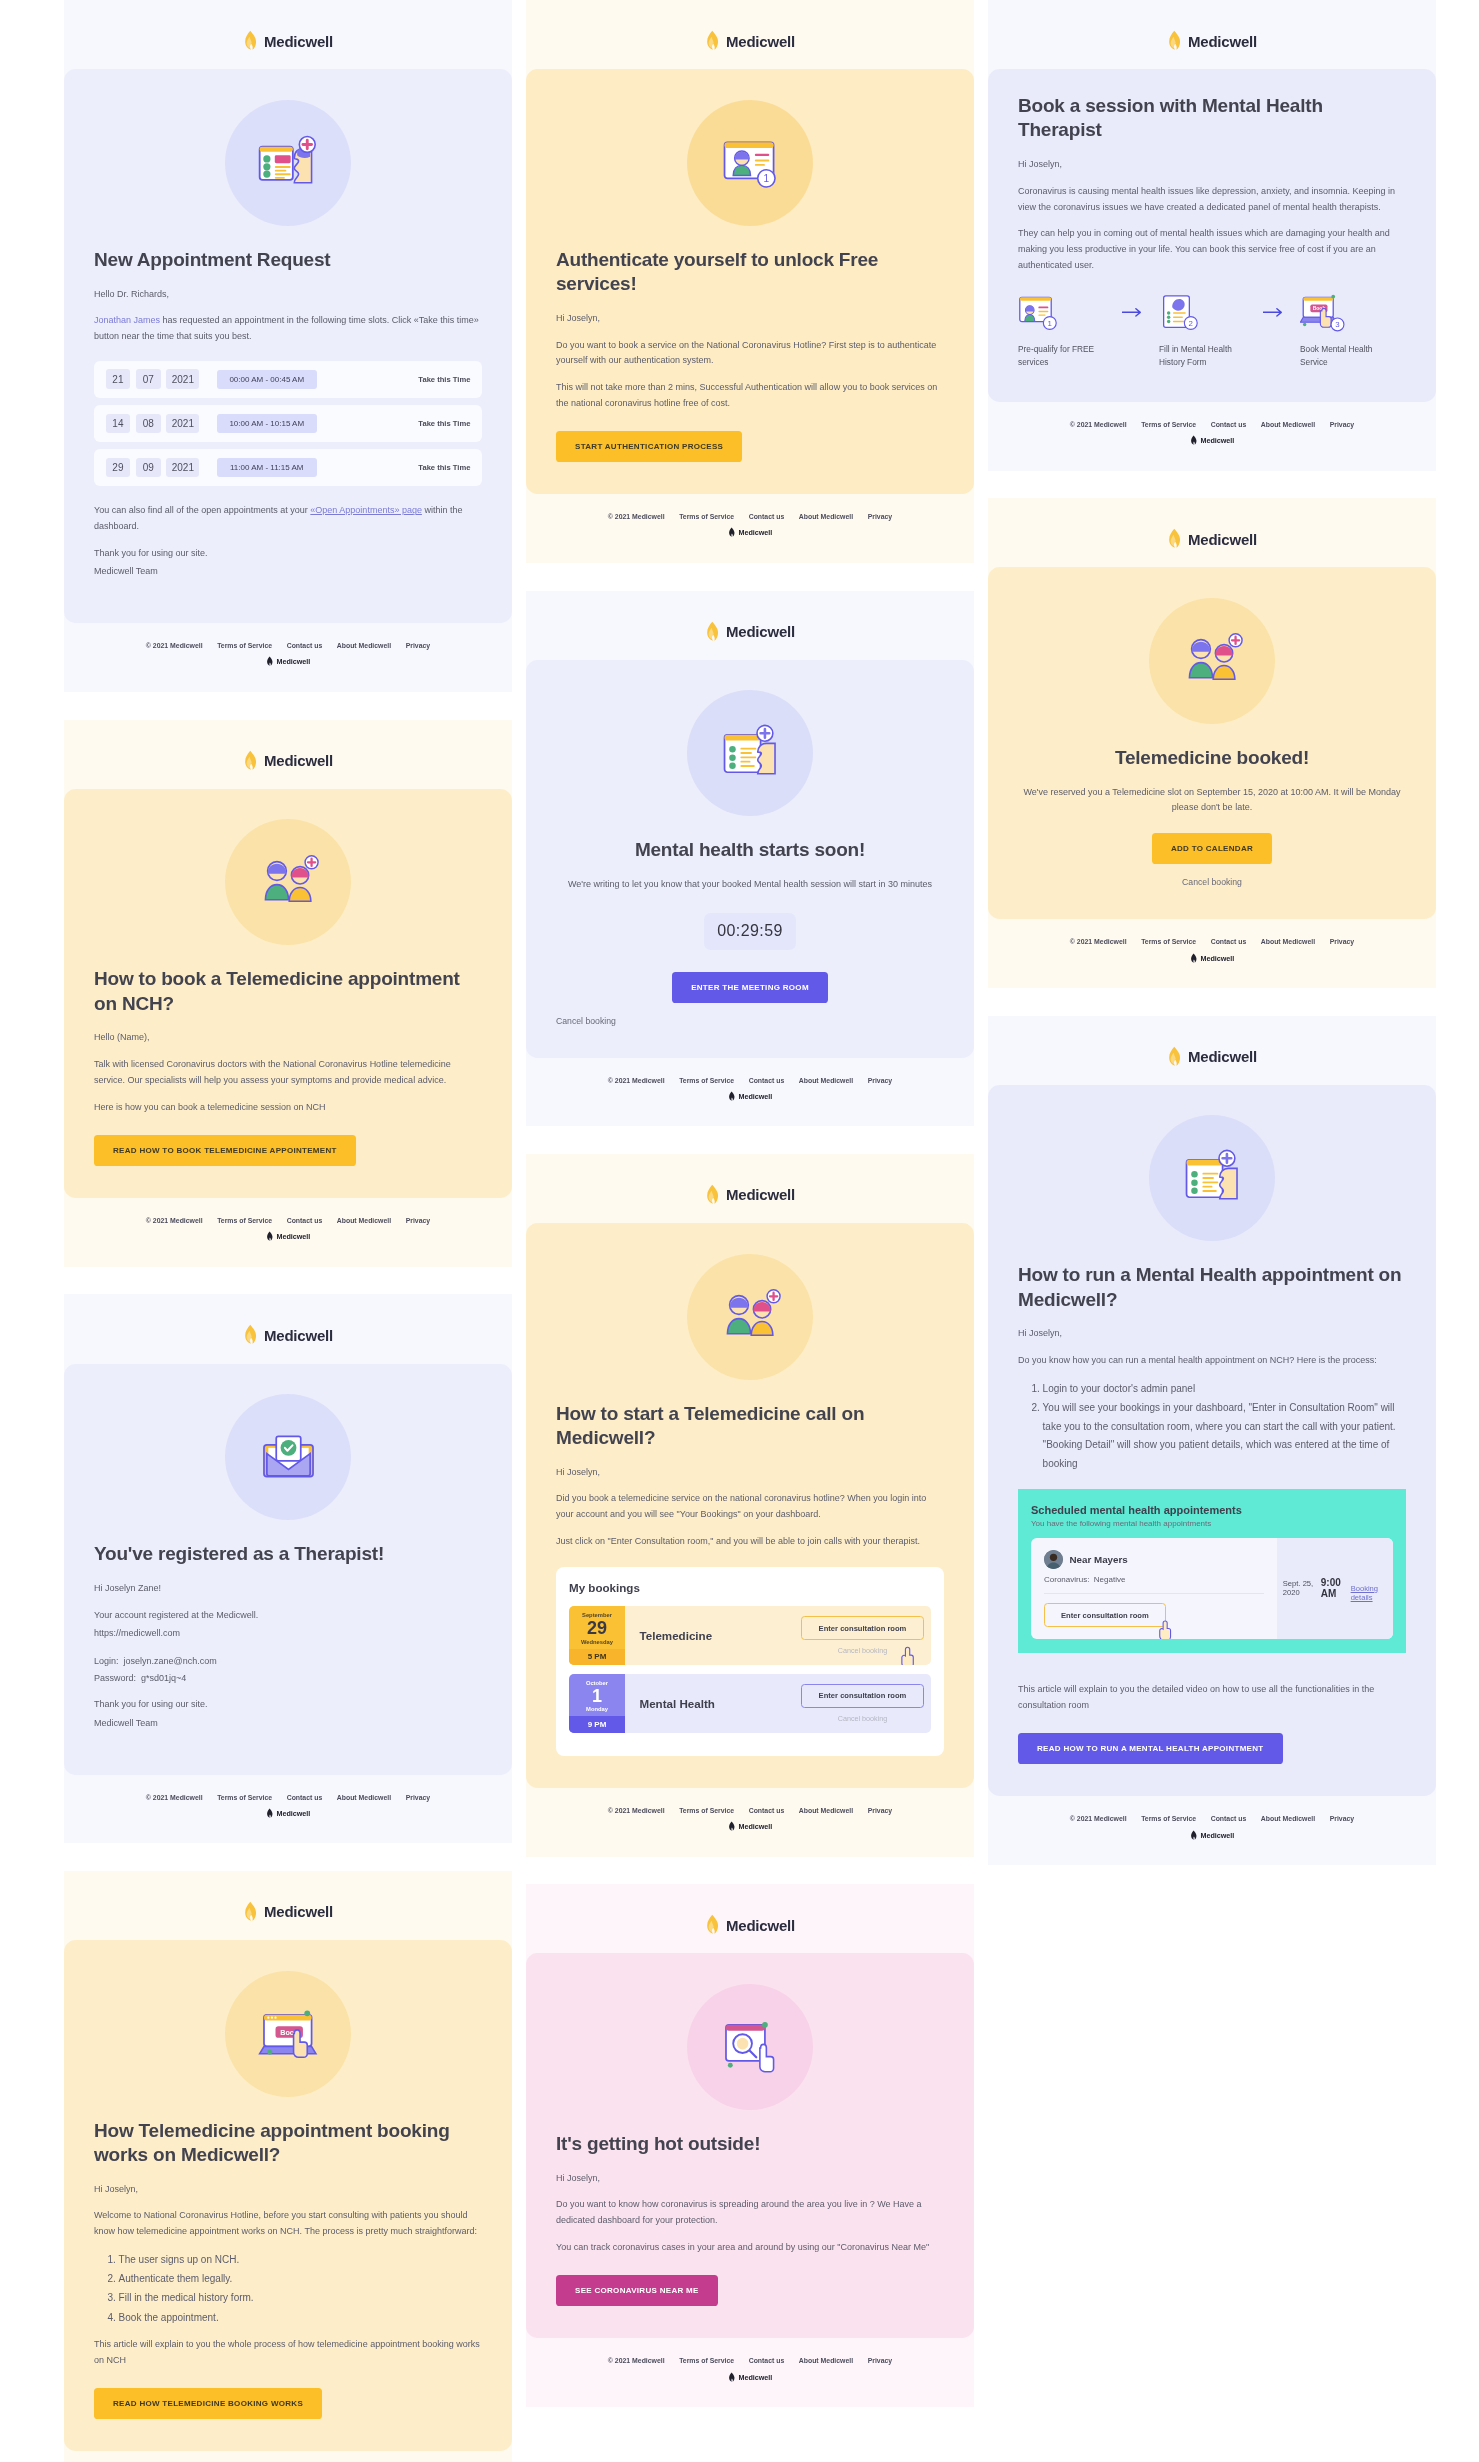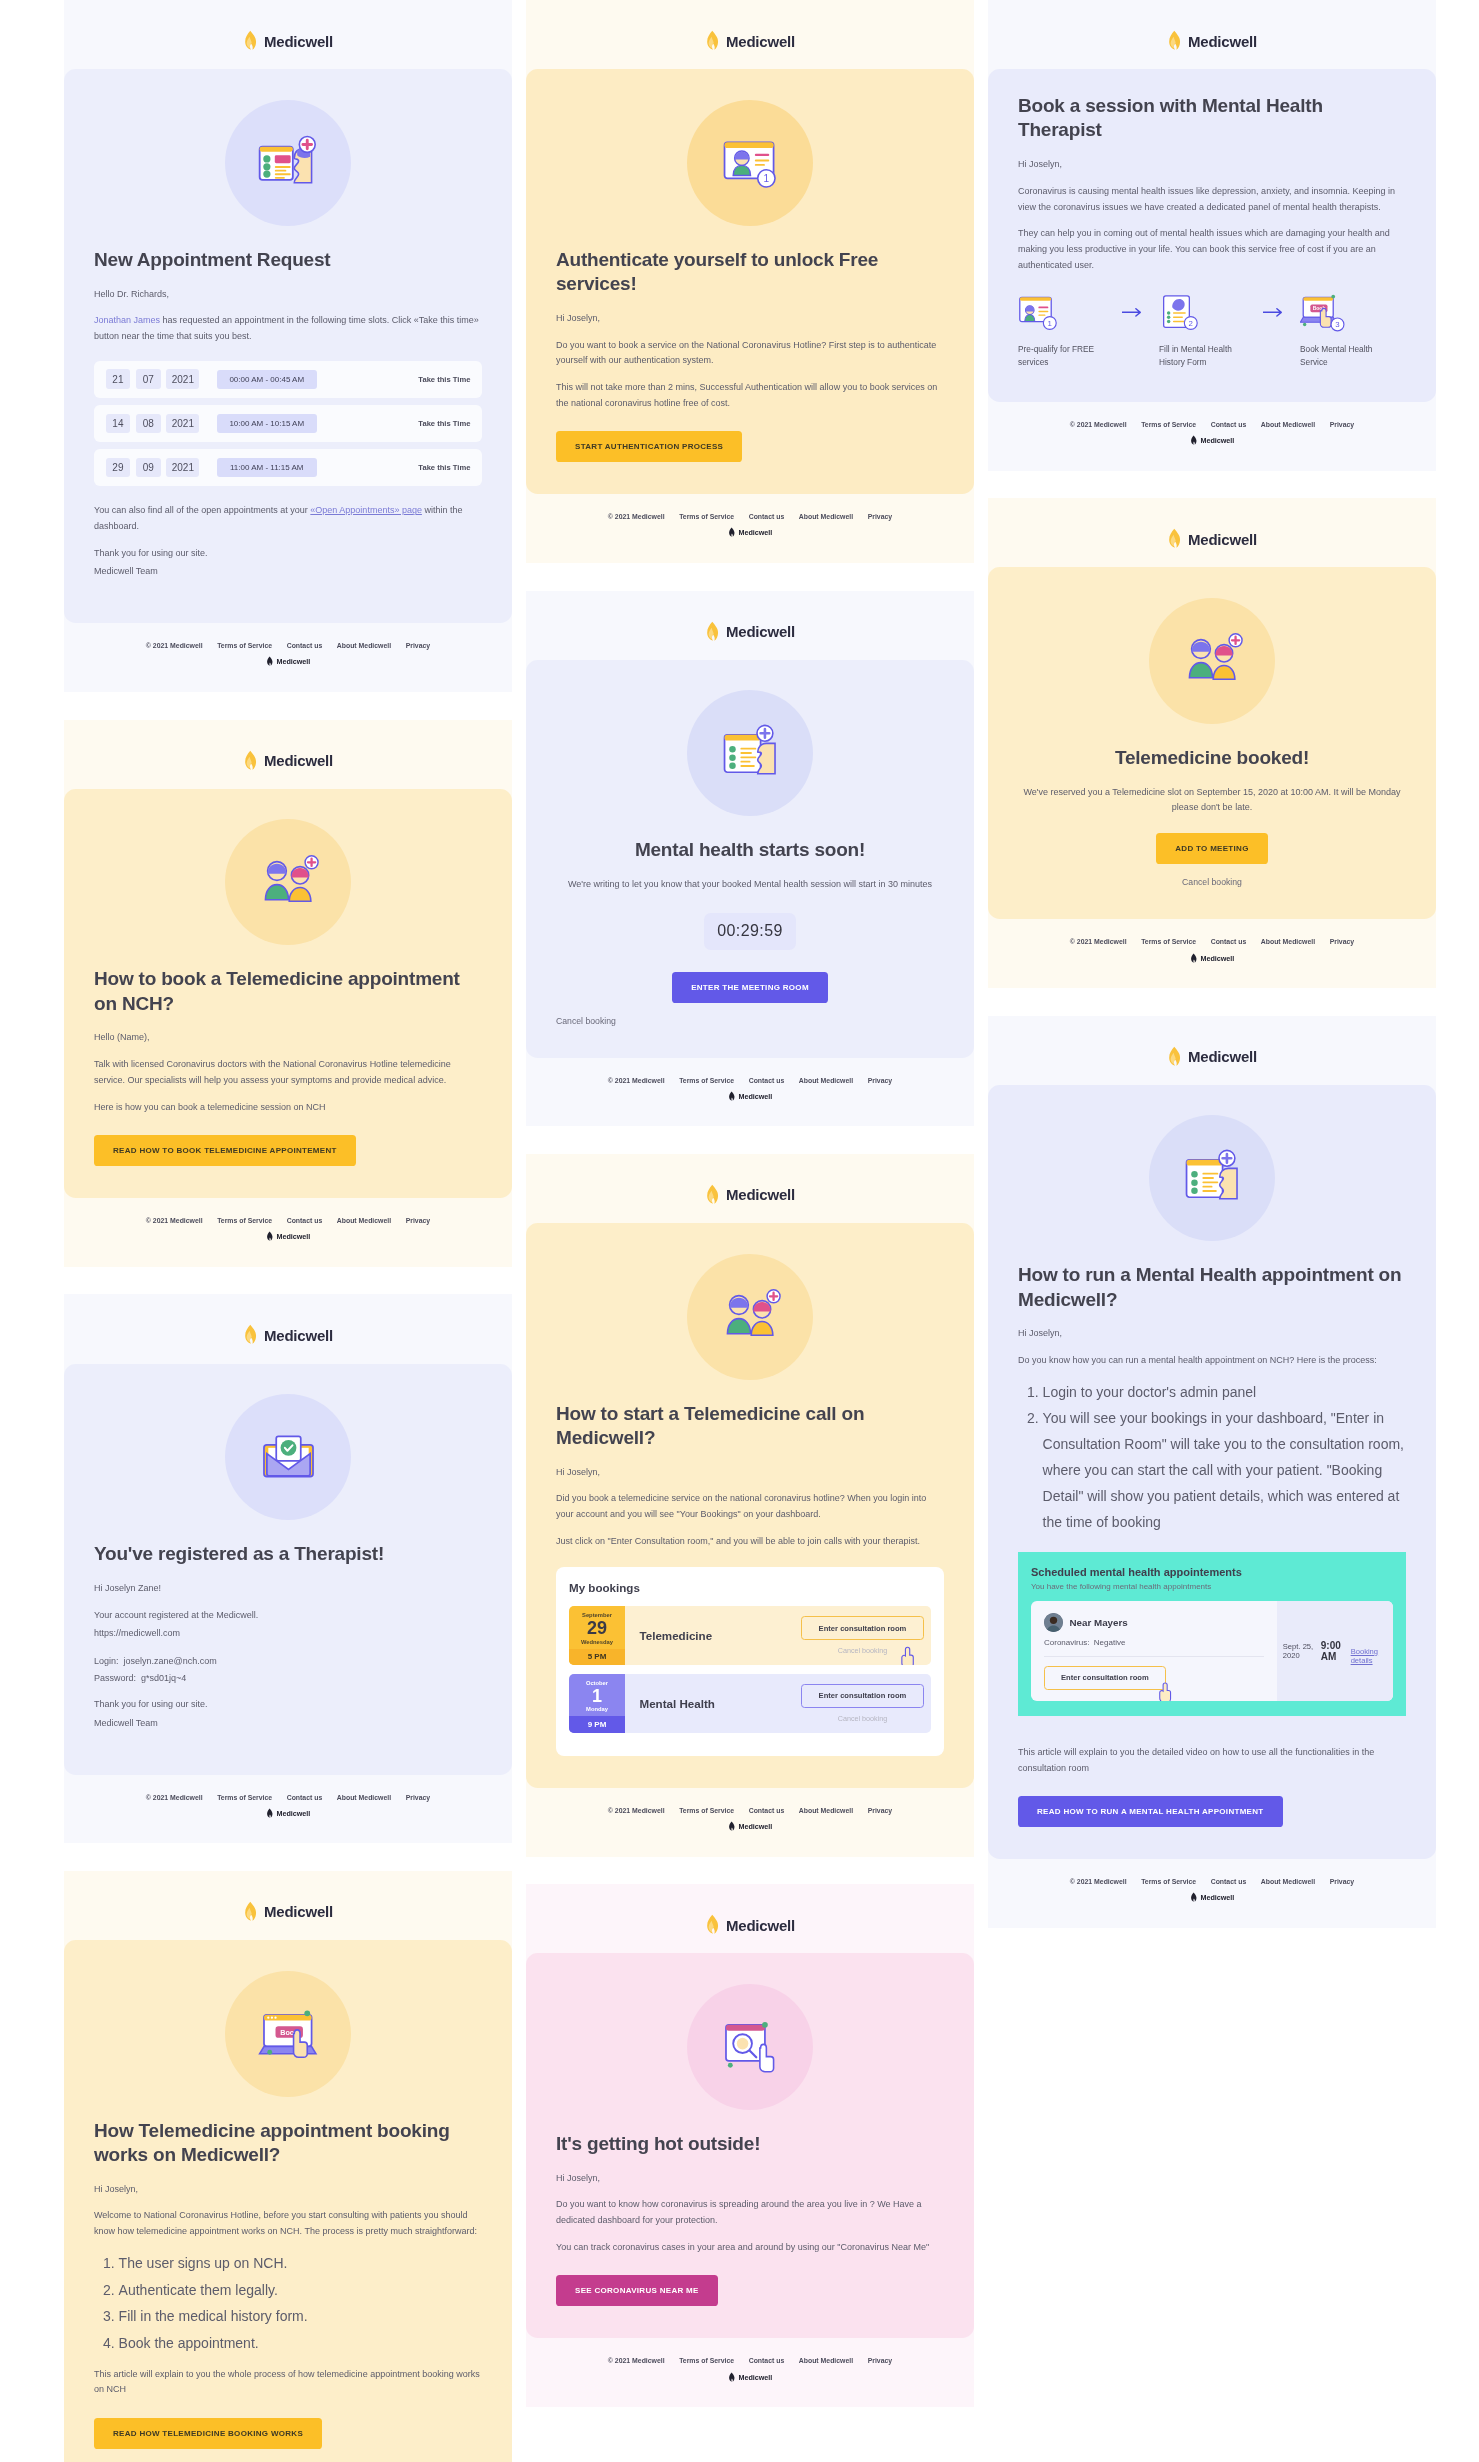--- a/index.html
+++ b/index.html
@@ -87,21 +87,21 @@
     line-height: 1.75;
     color: #5c5c6b;
     margin-bottom: 11px;
   }
   p.body.center { text-align: center; }
   p.body.tight { margin-bottom: 2.9px; }
   .link-ind { color: #7b7bd6; }
   .link-ul { color: #7b7bd6; text-decoration: underline; }
   ol.steps {
     margin: 4.3px 0 10px 24.6px;
-    font-size: 14px;
+    font-size: 10px;
     line-height: 1.85;
     color: #5c5c6b;
   }
   ol.steps li { margin-bottom: 0.7px; }
   .kv { font-size: 9px; line-height: 1.85; color: #5c5c6b; }
 
   
   .btn {
     display: inline-block;
     border: none;
@@ -876,21 +876,21 @@
               <circle cx="68" cy="42" r="12" fill="#fbe2b0" stroke="#6259e8" stroke-width="2.2"></circle>
               <path d="M56 45c0-8 5-13 12-13s12 5 12 13" fill="#e0518b"></path>
               <path d="M53 78c0-12 7-19 15-19s15 7 15 19z" fill="#fbc134" stroke="#6259e8" stroke-width="2.2"></path>
               <circle cx="84" cy="24" r="9" fill="#fff" stroke="#6259e8" stroke-width="2"></circle>
               <path d="M84 19v10M79 24h10" stroke="#e0518b" stroke-width="3.2" stroke-linecap="round"></path>
             </svg>
           </div>
         </div>
         <h1 class="title center">Telemedicine booked!</h1>
         <p class="body center">We've reserved you a Telemedicine slot on September 15, 2020 at 10:00 AM. It will be Monday please don't be late.</p>
-        <button class="btn btn-yellow center-blk" style="margin-top:17.3px">ADD TO MEETING</button>
+        <button class="btn btn-yellow center-blk" style="margin-top:17.3px">ADD TO CALENDAR</button>
         <div class="cancel center">Cancel booking</div>
       </div>
       <div class="foot">
         <div class="foot-links">
           <span>© 2021 Medicwell</span>
           <span>Terms of Service</span>
           <span>Contact us</span>
           <span>About Medicwell</span>
           <span>Privacy</span>
         </div>

